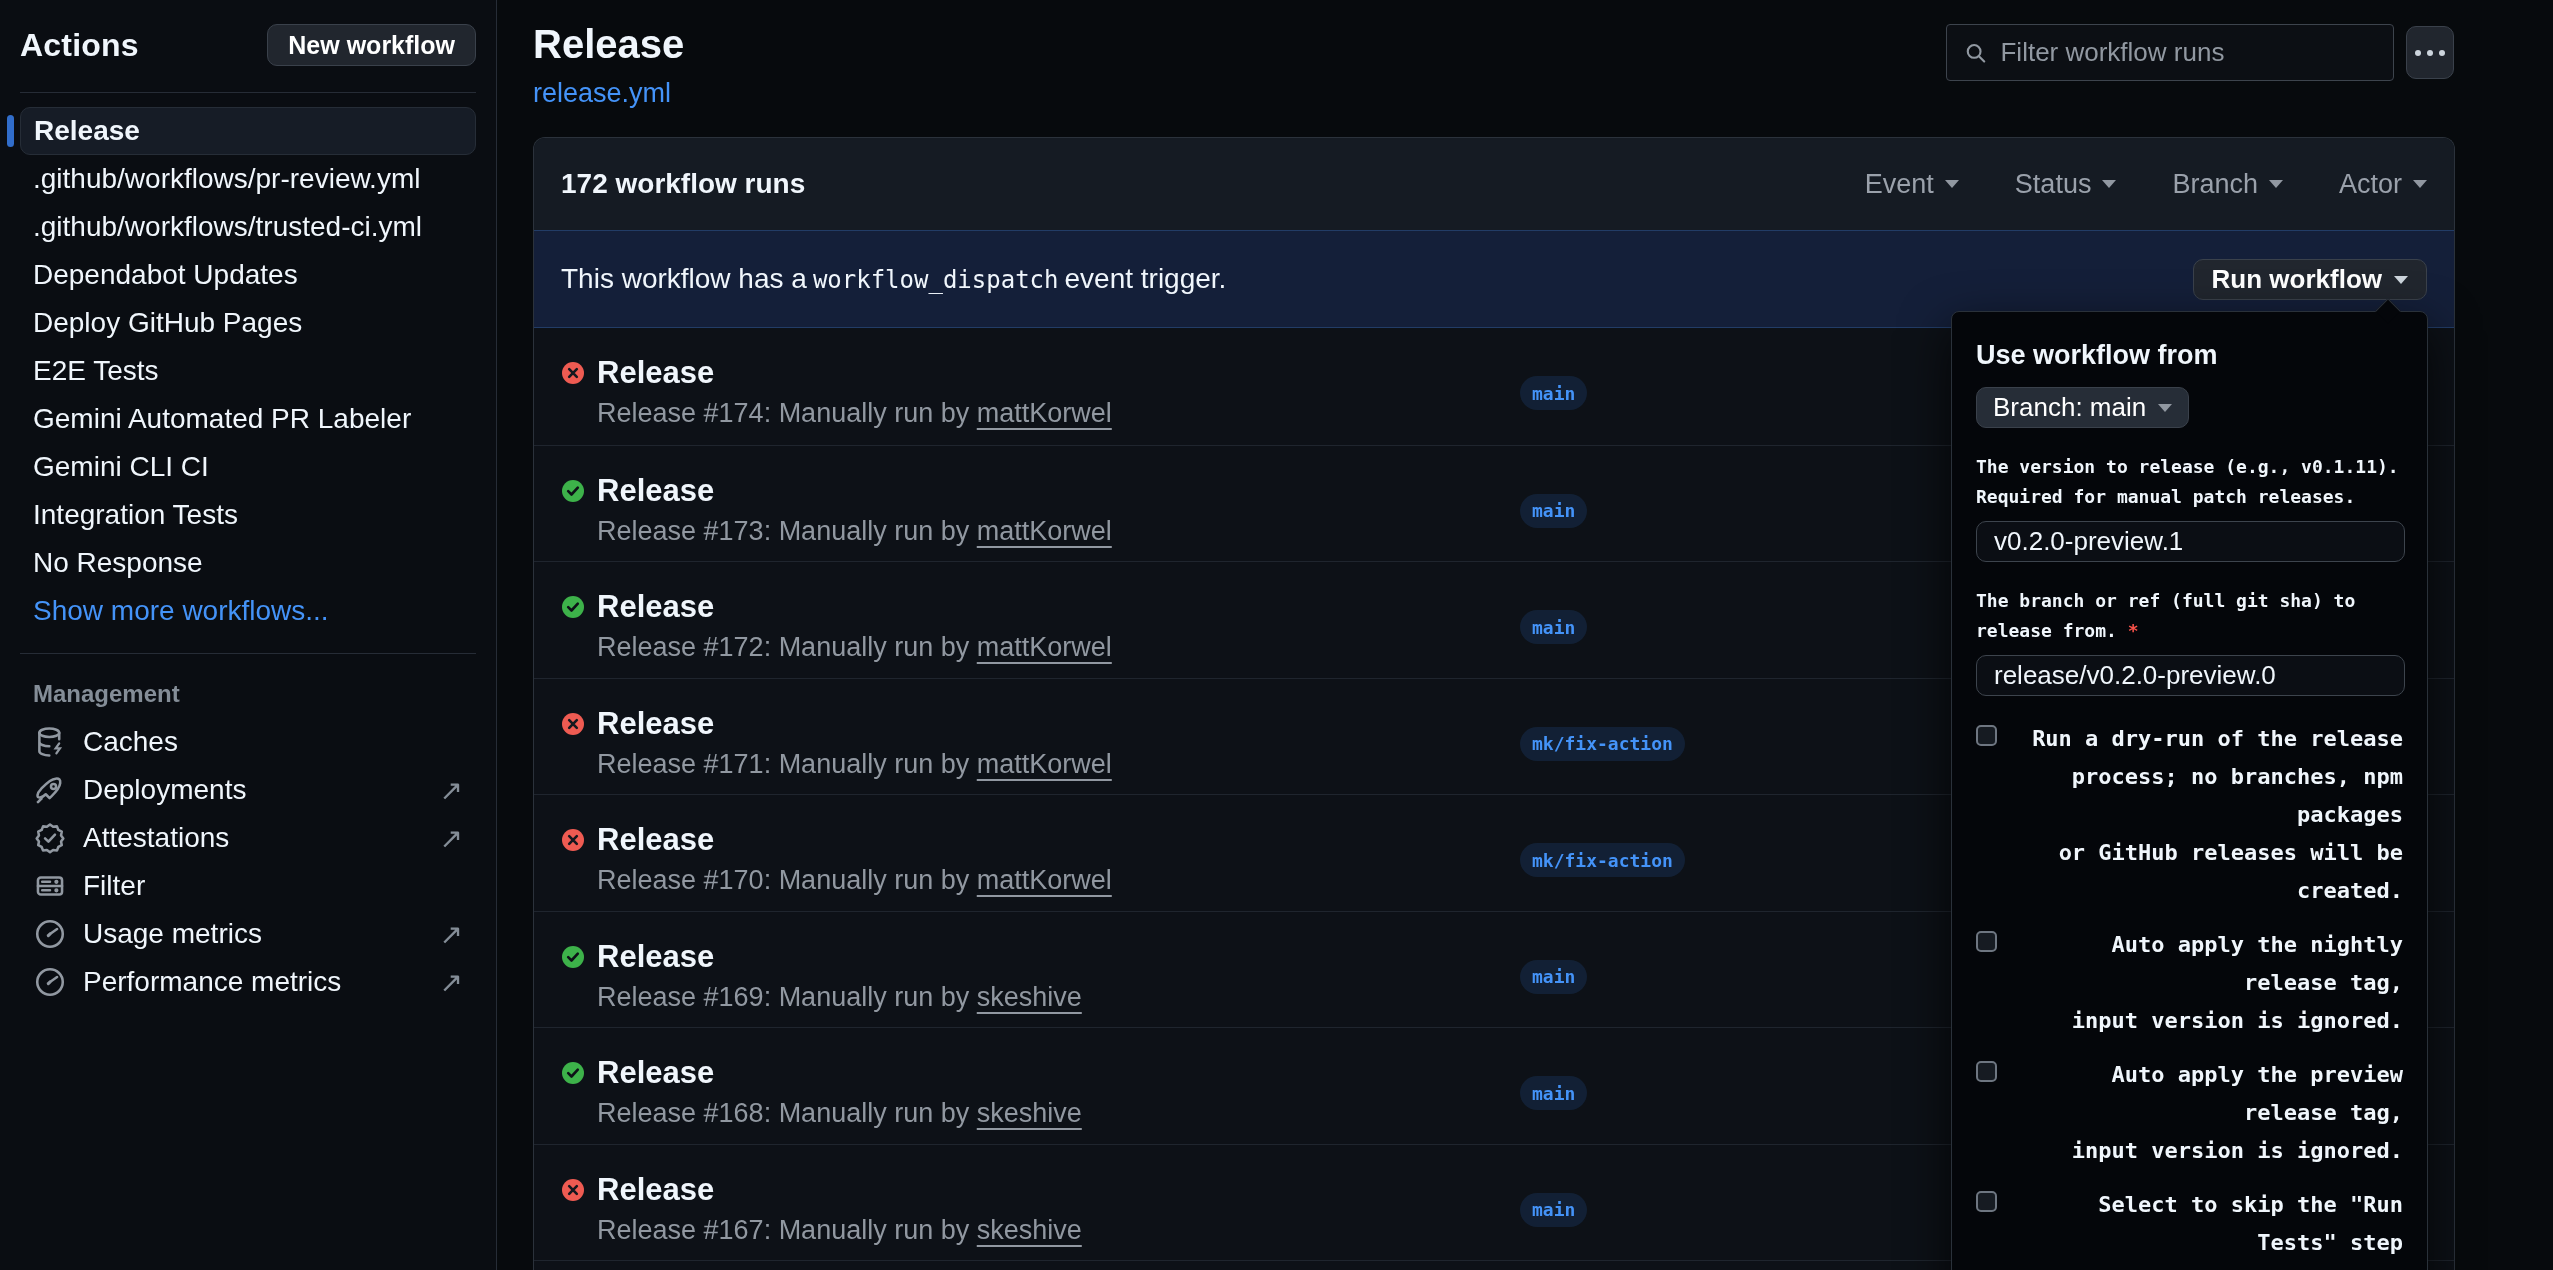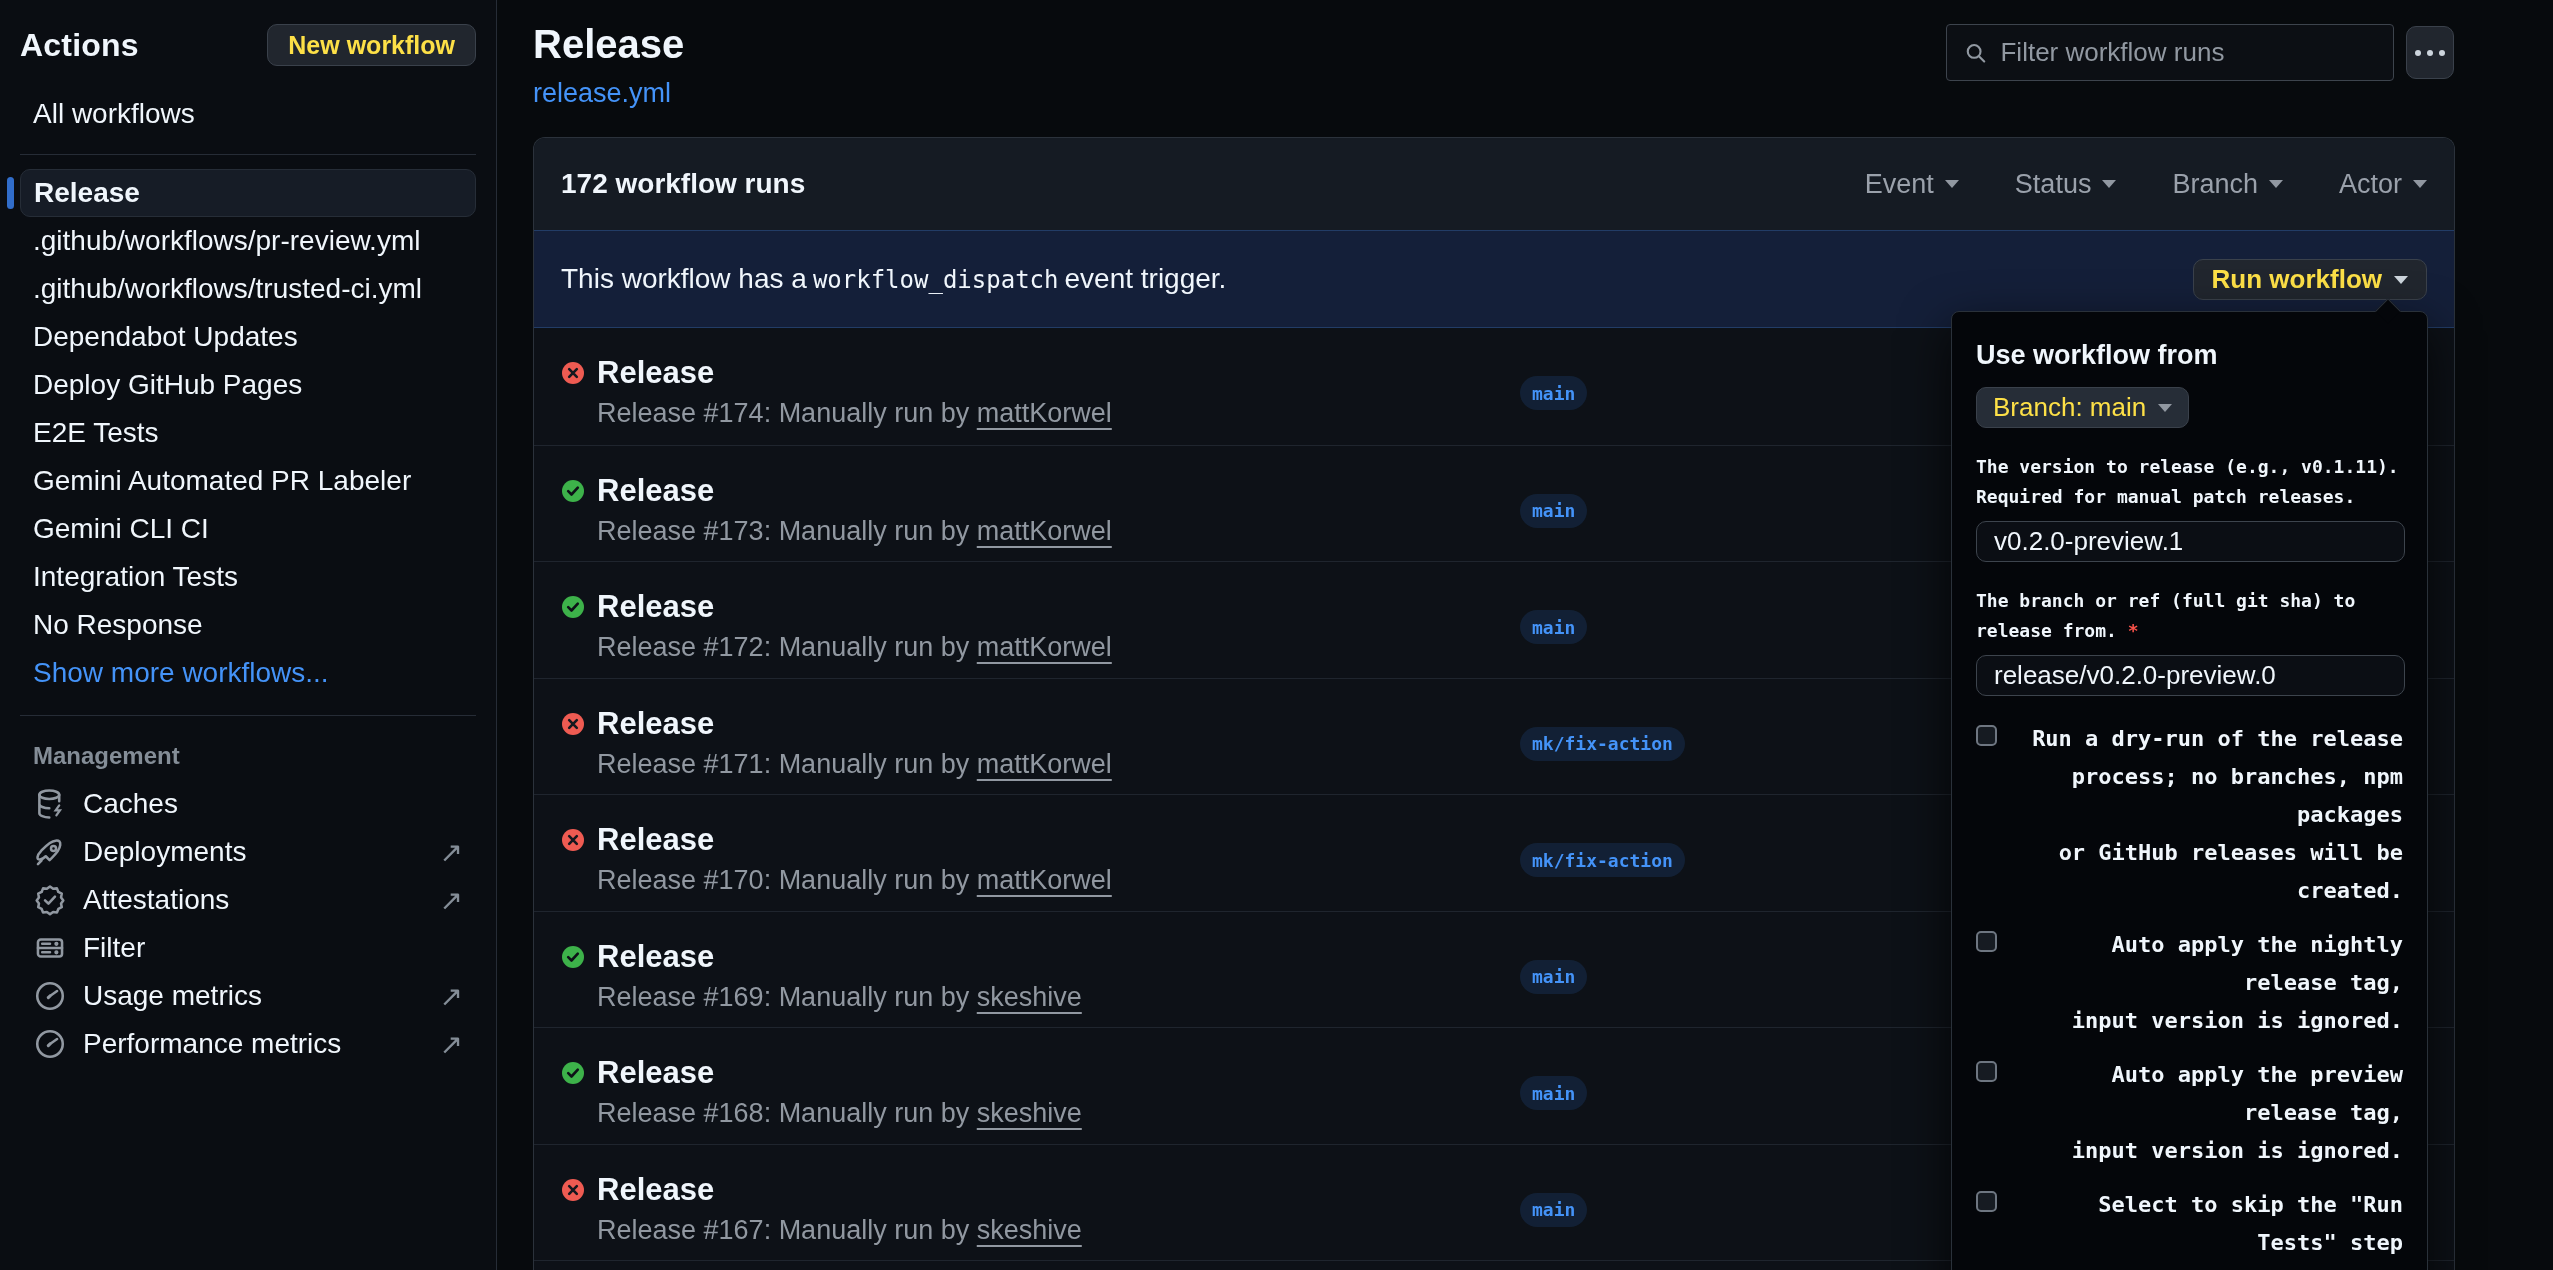--- a/index.html
+++ b/index.html
@@ -5,21 +5,21 @@
   * { margin:0; padding:0; box-sizing:border-box; }
   html,body { width:2553px; height:1270px; overflow:hidden; background:#070a0d;
     font-family:"Liberation Sans", sans-serif; color:#f0f6fc; }
 
   
   #sidebar { position:absolute; left:0; top:0; width:497px; height:1270px;
     background:#0a0d12; border-right:1px solid #262c36; padding:24px 20px; }
   .sb-head { display:flex; justify-content:space-between; align-items:center; margin-bottom:26px; }
   .sb-title { font-size:32px; font-weight:700; letter-spacing:.2px; }
   .btn { display:inline-flex; align-items:center; justify-content:center; cursor:pointer;
-    background:#21262e; border:1px solid #3a414b; border-radius:10px; color:#fde047; }
+    background:#21262e; border:1px solid #3a414b; border-radius:10px; color:#ffffff; }
   #new-workflow-btn { height:42px; padding:0 20px; font-size:25px; font-weight:600; }
   .sb-item { height:44px; display:flex; align-items:center; padding:0 13px; font-size:28px;
     color:#f0f6fc; border-radius:10px; cursor:pointer; }
   .sb-divider { border:none; border-top:1px solid #262c36; margin:18px 0 14px 0; }
   .wf-item { position:relative; height:48px; display:flex; align-items:center; padding:0 13px;
     font-size:28px; border-radius:10px; cursor:pointer; }
   .wf-item .accent { display:none; }
   .wf-item.selected { background:#161c26; border:1px solid #262d37; font-weight:600; }
   .wf-item.selected .accent { display:block; position:absolute; left:-14px; top:7px; width:7px;
     height:32px; background:#316dca; border-radius:4px; }
@@ -112,21 +112,20 @@
     background:#238636; border:1px solid rgba(240,246,252,.1); border-radius:10px; }
 </style>
 </head>
 <body>
 
 <div id="sidebar">
   <div class="sb-head">
     <div class="sb-title">Actions</div>
     <button class="btn" id="new-workflow-btn">New workflow</button>
   </div>
-  <div class="sb-item">All workflows</div>
   <hr class="sb-divider">
   <div id="workflow-list">
       <div class="wf-item selected">
     <span class="accent"></span>
     <span class="wf-label">Release</span>
   </div>
       <div class="wf-item">
 
     <span class="wf-label">.github/workflows/pr-review.yml</span>
   </div>

